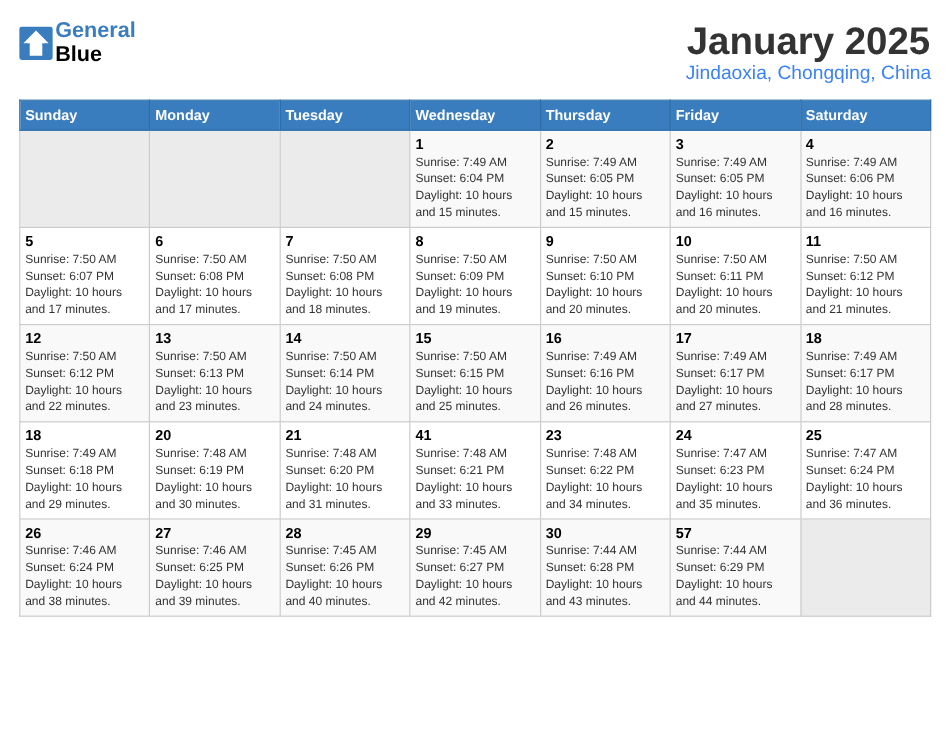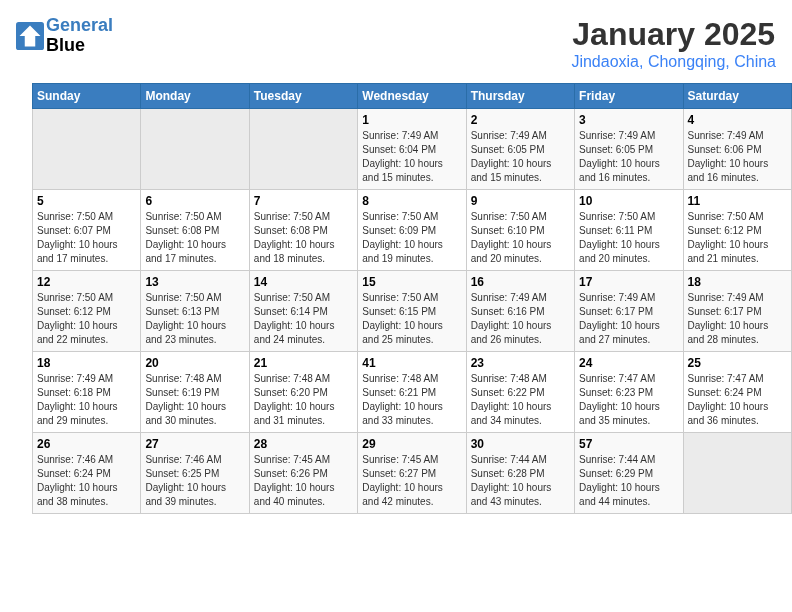--- a/index.html
+++ b/index.html
@@ -44,21 +44,20 @@
     }
     .title-block h2 {
       font-size: 16px;
       font-weight: normal;
       color: #3b82f6;
     }
     table {
       width: 100%;
       border-collapse: collapse;
       font-size: 11px;
-      margin-left: 16px;
     }
     thead tr th {
       background-color: #3a7dbf;
       color: #fff;
       padding: 5px 4px;
       text-align: left;
       font-size: 12px;
       font-weight: bold;
       border: 1px solid #2a6da8;
     }

